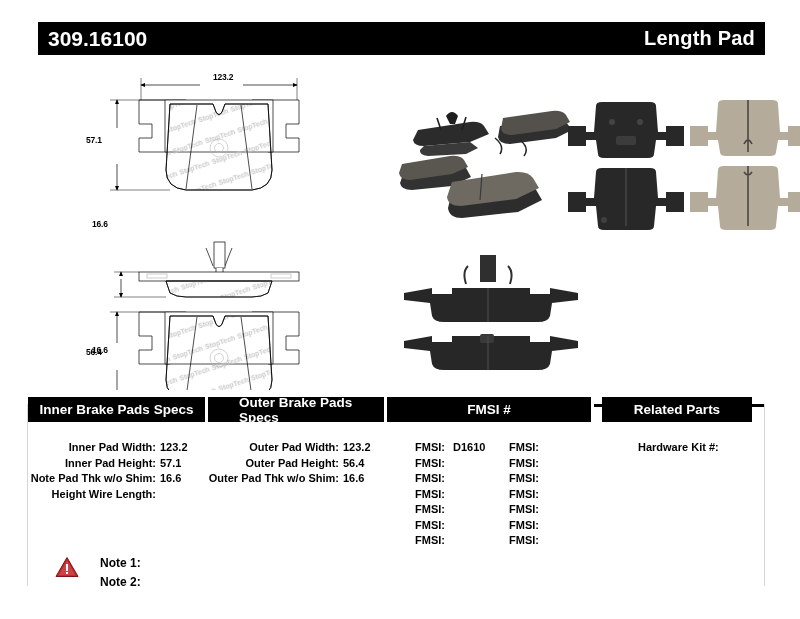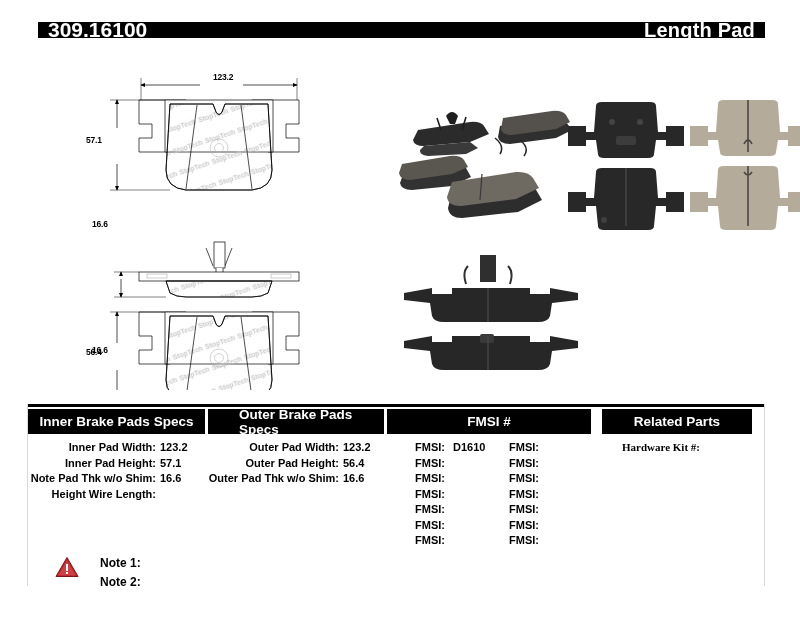--- a/index.html
+++ b/index.html
@@ -3,21 +3,21 @@
 <meta charset="utf-8">
 <style>
   html,body{margin:0;padding:0;}
   body{
     width:800px;height:619px;background:#fff;
     font-family:"Liberation Sans", sans-serif;
     color:#000;overflow:hidden;position:relative;
   }
   
   .header-bar{
-    position:absolute;left:38px;top:22px;width:727px;height:16px;
+    position:absolute;left:38px;top:22px;width:727px;height:33px;
     background:#000;display:flex;align-items:center;
     justify-content:space-between;padding:0 10px;box-sizing:border-box;
   }
   .header-bar .prod-type{
     color:#fff;font-size:20px;font-weight:bold;letter-spacing:.2px;
   }
   
   .drawings{position:absolute;left:0;top:60px;width:800px;height:330px;}
   .dimtext{
     position:absolute;font-size:8.5px;font-weight:bold;
@@ -26,21 +26,21 @@
   
   .table-rule{
     position:absolute;left:27px;top:404px;width:738px;height:3px;background:#000;
   }
   .table-frame{
     position:absolute;left:27px;top:404px;width:738px;height:182px;
     border-left:1px solid #d8d8d8;border-right:1px solid #d8d8d8;
     box-sizing:border-box;
   }
   .hdr-row{
-    position:absolute;left:28px;top:409px;width:736px;height:25px;
+    position:absolute;left:28px;top:397px;width:736px;height:25px;
     display:flex;
   }
   .hdr-cell{
     background:#000;color:#fff;font-size:13.5px;font-weight:bold;
     display:flex;align-items:center;justify-content:center;
     height:25px;box-sizing:border-box;
   }
   .hdr-gap{width:3px;background:#fff;height:25px;}
   .col-inner{width:177px;}
   .col-outer{width:176px;padding-left:31px;}
@@ -59,21 +59,21 @@
   .col-outer-body .spec-label{width:131px;}
 
   .col-fmsi-body{position:absolute;left:359px;width:204px;font-size:11px;font-weight:bold;line-height:15.5px;}
   .fmsi-col{position:absolute;top:0;}
   .fmsi-col.left{left:28px;}
   .fmsi-col.right{left:122px;}
   .fmsi-line{white-space:nowrap;}
   .fmsi-val{margin-left:5px;}
 
   .col-related-body{position:absolute;left:566px;width:170px;font-size:11px;font-weight:bold;line-height:15.5px;}
-  .col-related-body .rel-line{margin-left:28px;white-space:nowrap;font-family:Liberation Serif, serif;}
+  .col-related-body .rel-line{margin-left:44px;white-space:nowrap;}
 
   
   .notes{position:absolute;left:55px;top:554px;display:flex;align-items:flex-start;}
   .warn-icon{width:24px;height:22px;margin-top:2px;}
   .note-lines{margin-left:21px;font-size:12px;font-weight:bold;line-height:19px;}
 </style>
 </head>
 <body>
 
 <div class="header-bar">

